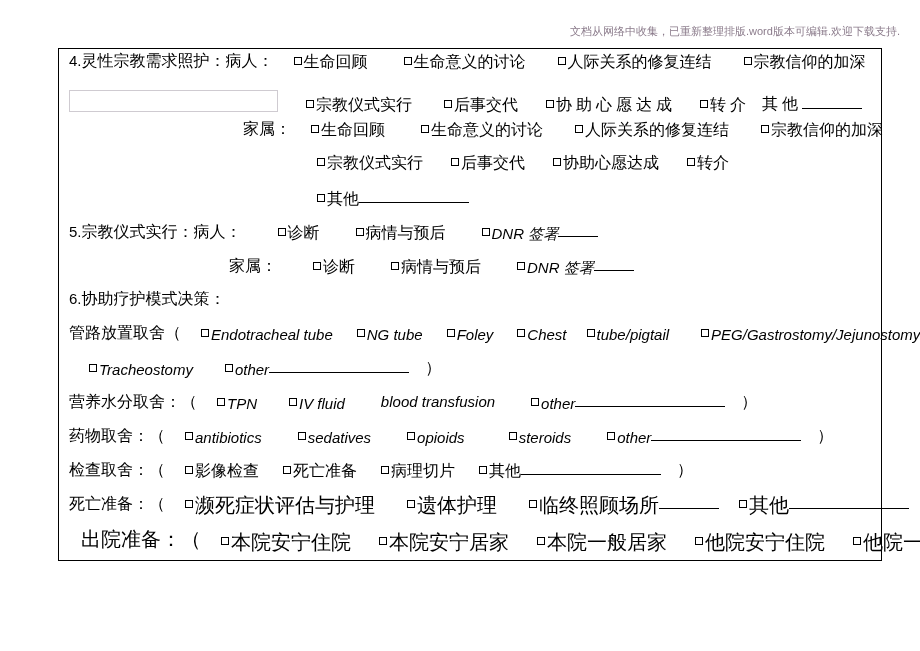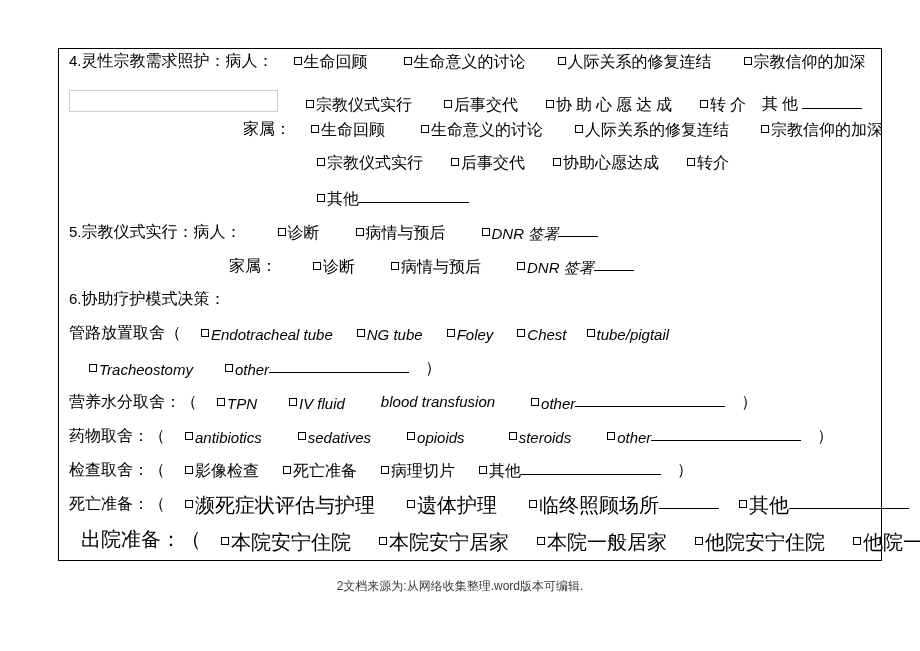--- a/index.html
+++ b/index.html
@@ -127,20 +127,21 @@
     flex: 0 0 auto;
     position: relative;
     top: 3px;
   }
 </style>
 </head>
 <body>
 
 <div class="page">
 
+  <div class="watermark-top">文档从网络中收集，已重新整理排版.word版本可编辑.欢迎下载支持.</div>
 
   <div class="frame">
 
     <div class="row">
       <span class="num lead">4.</span>
       <span class="cn lead">灵性宗教需求照护：</span>
       <span class="cn lead">病人：</span>
       <span class="opt">
         <span class="cb"></span>
         <span class="cn">生命回顾</span>
@@ -313,20 +314,24 @@
       <span class="sp4"></span>
       <span class="opt">
         <span class="cb"></span>
         <span class="lat">Chest</span>
       </span>
       <span class="opt">
         <span class="cb"></span>
         <span class="lat">tube/pigtail</span>
       </span>
       <span class="sp12"></span>
+      <span class="opt">
+        <span class="cb"></span>
+        <span class="lat">PEG/Gastrostomy/Jejunostomy</span>
+      </span>
     </div>
 
     <div class="row">
       <span class="opt">
         <span class="cb"></span>
         <span class="lat">Tracheostomy</span>
       </span>
       <span class="sp12"></span>
       <span class="opt">
         <span class="cb"></span>
@@ -474,15 +479,14 @@
       </span>
       <span class="sp8"></span>
       <span class="opt">
         <span class="cb"></span>
         <span class="cn-sm">其他</span>
       </span>
     </div>
 
   </div>
 
-  <div class="watermark-bottom">2文档来源为:从网络收集整理.word版本可编辑.</div>
 
 </div>
 
 </body></html>

